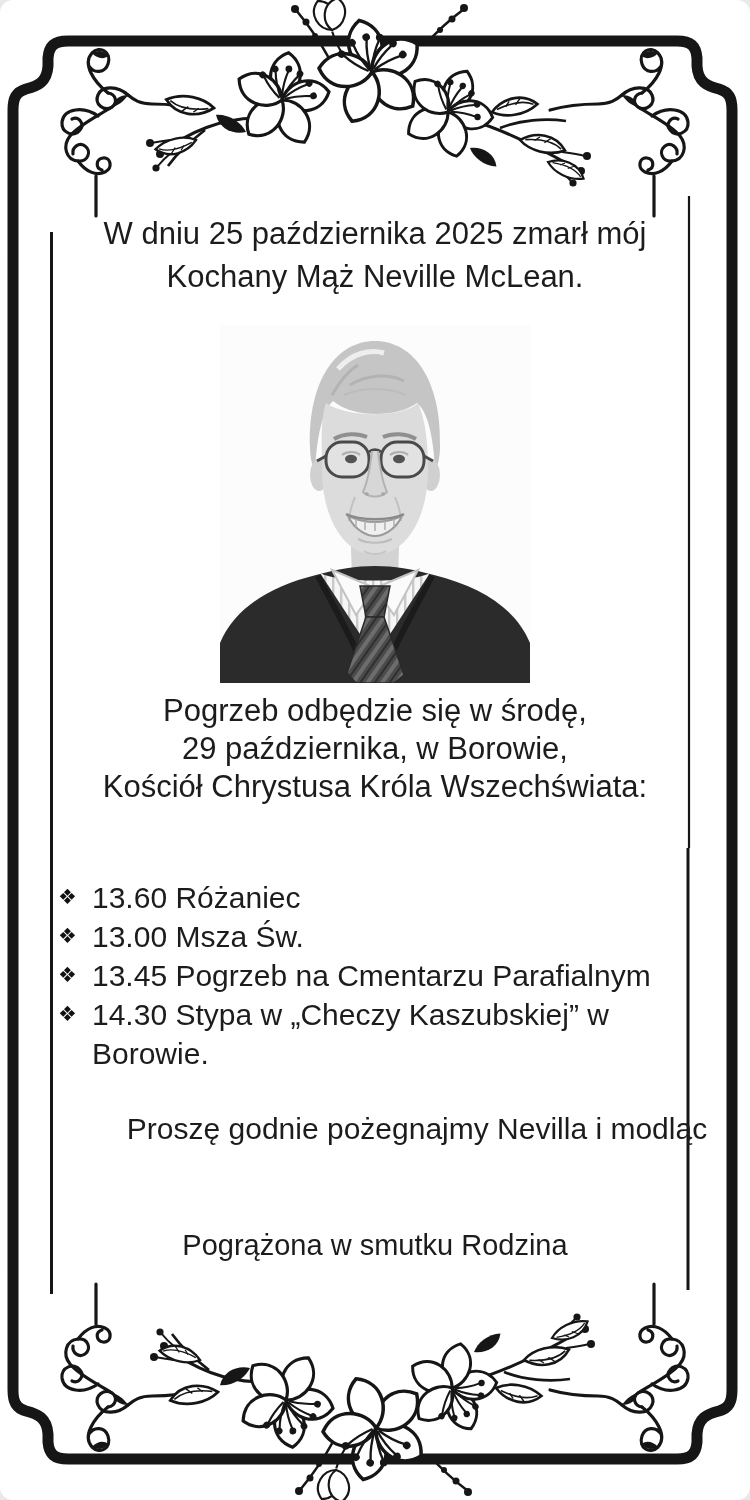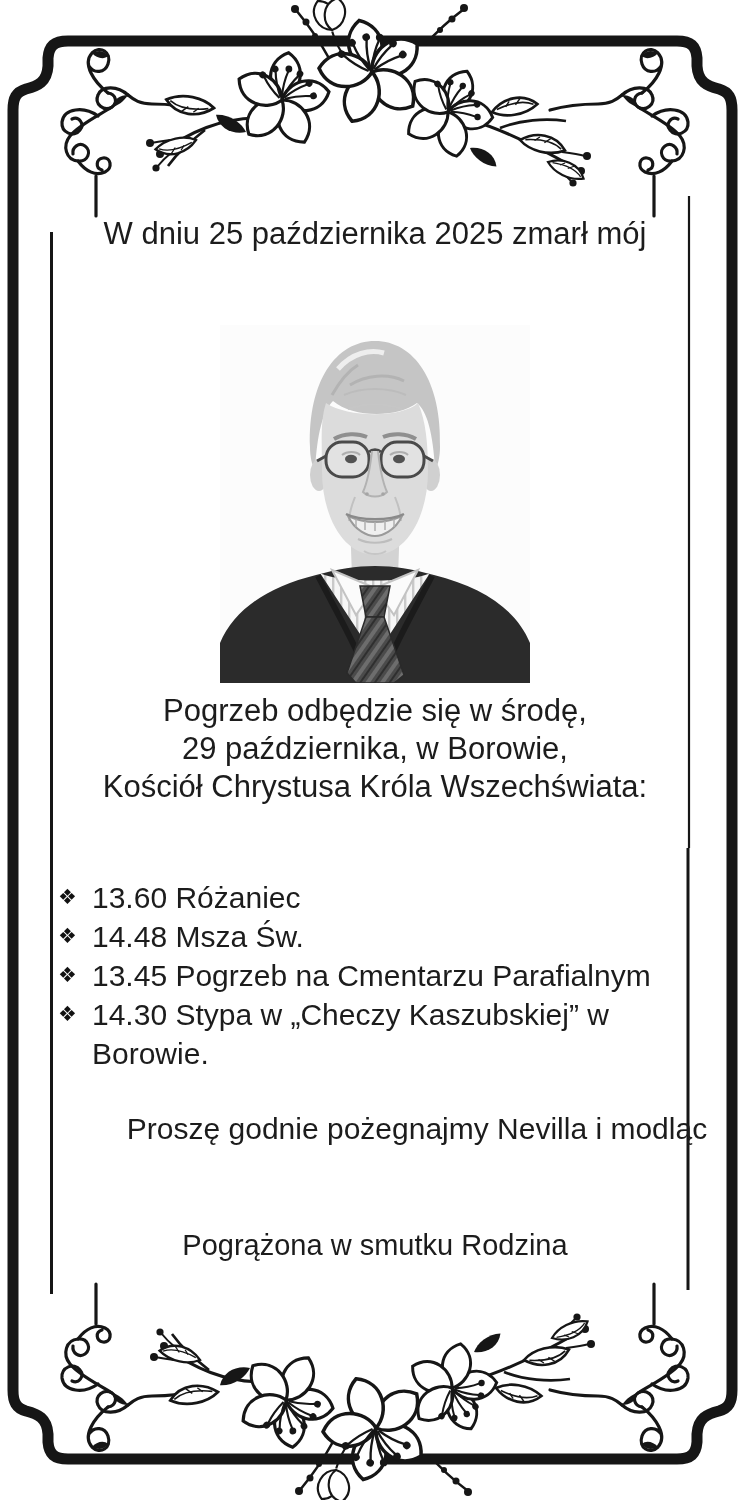--- a/index.html
+++ b/index.html
@@ -4,20 +4,21 @@
 <style>
   html,body{margin:0;padding:0;background:#e9e9e9;}
   .page{
     position:relative;
     width:750px;height:1500px;
     background:#ffffff;
     margin:0 auto;
     overflow:hidden;
     font-family:"Liberation Sans",sans-serif;
     color:#1c1c1c;
+    border-radius:13px;
   }
   .ornaments{position:absolute;left:0;top:0;width:750px;height:1500px;}
   .textblock{position:absolute;left:0;width:750px;text-align:center;}
   .textblock .line{white-space:nowrap;}
   .heading{top:212px;font-size:31px;line-height:43px;}
   .funeral{top:692px;font-size:31px;line-height:38px;}
   .farewell{top:1110px;font-size:30px;line-height:38px;padding-left:42px;}
   .signature{top:1227px;font-size:29px;line-height:36px;}
   .schedule{
     position:absolute;left:58px;top:878px;width:612px;
@@ -234,36 +235,37 @@
       <path d="M136,194 L136,202 M145,196 L145,205 M155,197 L155,206 M165,196 L165,205 M174,194 L174,202" stroke="#b0b0b0" stroke-width="1.5"></path>
       <path d="M126,189 C140,196 170,196 184,189" stroke="#8a8a8a" stroke-width="2.5" fill="none"></path>
       <path d="M138,214 C148,219 162,219 172,214" stroke="#bdbdbd" stroke-width="2" fill="none"></path>
 
       <path d="M144,226 C150,230 160,230 166,226" stroke="#c6c6c6" stroke-width="2" fill="none"></path>
     </svg>
   </div>
 
   <div class="textblock heading">
     <div class="line">W dniu 25 października 2025 zmarł mój</div>
+    <div class="line">Kochany Mąż Neville McLean.</div>
   </div>
 
   <div class="textblock funeral">
     <div class="line">Pogrzeb odbędzie się w środę,</div>
     <div class="line">29 października, w Borowie,</div>
     <div class="line">Kościół Chrystusa Króla Wszechświata:</div>
   </div>
 
   <ul class="schedule">
     <li>
       <span class="bullet">❖</span>
       <span class="item-text">13.60 Różaniec</span>
     </li>
     <li>
       <span class="bullet">❖</span>
-      <span class="item-text">14.48 Msza Św.</span>
+      <span class="item-text">13.00 Msza Św.</span>
     </li>
     <li>
       <span class="bullet">❖</span>
       <span class="item-text">13.45 Pogrzeb na Cmentarzu Parafialnym</span>
     </li>
     <li>
       <span class="bullet">❖</span>
       <span class="item-text">14.30 Stypa w „Checzy Kaszubskiej” w Borowie.</span>
     </li>
   </ul>

